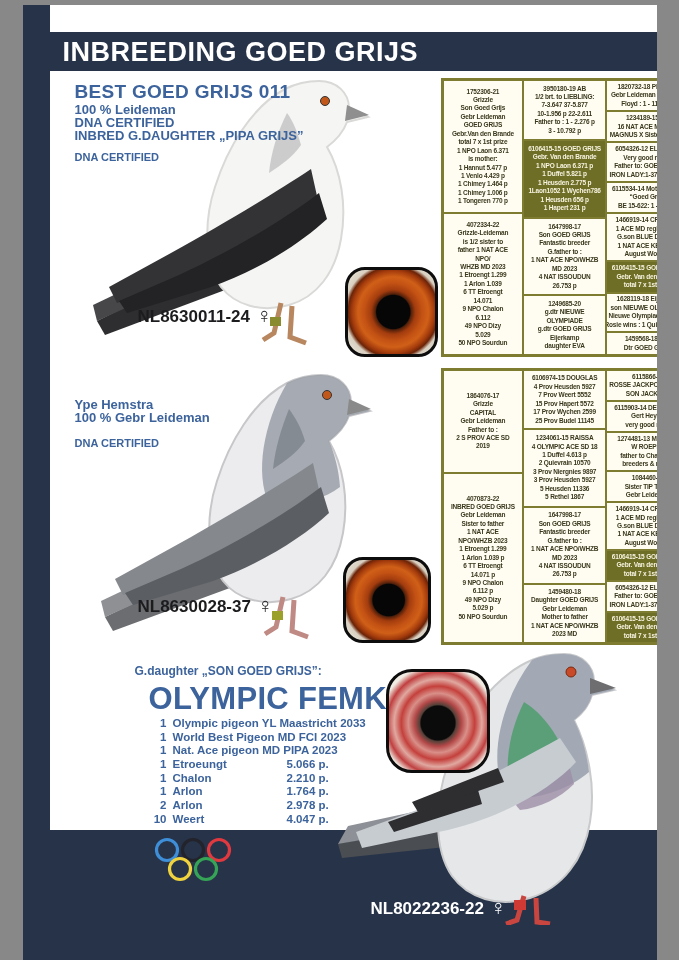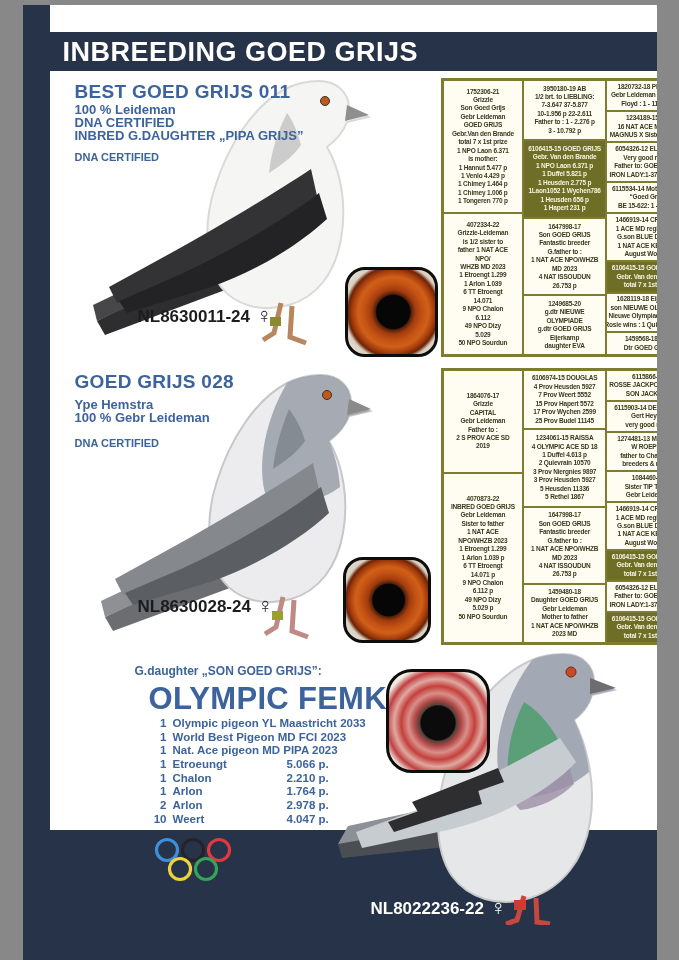--- a/index.html
+++ b/index.html
@@ -217,21 +217,20 @@
           <div>Nieuwe Olympiade x Rosie,</div>
           <div>Rosie wins : 1 Quievrain 2.508</div>
         </div>
         <div class="ped-cell" style="flex-grow: 2;">
           <div>1459568-18  EVA</div>
           <div>Dtr GOED GRIJS</div>
         </div>
       </div>
     </div>
 
-  <h2 class="sec-head" style="left:52px;top:366px;">GOED GRIJS 028</h2>
   <div class="sub-lines" style="left:52px;top:394px;">
     <div>Ype Hemstra</div>
     <div>100 % Gebr Leideman</div>
   </div>
   <div class="dna-line" style="left:52px;top:432px;">DNA CERTIFIED</div>
 
   <svg class="pigeon" style="left:62px;top:362px;" width="290" height="288" viewBox="0 0 290 288">
     <path d="M145,190 L20,250 L28,264 L153,218 Z" fill="#6b6d70"></path>
     <path d="M147,172 L16,234 L20,250 L149,192 Z" fill="#8e9094"></path>
     <path d="M236,8 C254,8 266,20 266,35 L285,44 L264,49 C260,60 252,68 244,74 C258,98 264,132 258,166 C252,200 234,224 206,232 C178,240 152,232 138,214 C122,192 120,150 132,114 C144,76 168,34 202,16 C214,10 226,8 236,8 Z" fill="#ececee" stroke="#c7c7ca" stroke-width="2"></path>
@@ -241,21 +240,21 @@
     <path d="M236,120 C202,146 152,176 96,202 L40,226 L48,238 L128,214 C178,196 218,170 244,146 Z" fill="#5b5e63"></path>
     <path d="M198,230 L191,260 L180,267 M209,233 L207,264 L223,270" stroke="#c08a84" stroke-width="5" fill="none"></path>
     <rect x="187" y="244" width="11" height="9" fill="#9aa02a"></rect>
     <path d="M264,32 L286,42 L262,48 Z" fill="#8a8a8a"></path>
     <circle cx="242" cy="28" r="4.5" fill="#c2571a" stroke="#333333" stroke-width="1"></circle>
   </svg>
 
   <div class="eye orange" style="left:320px;top:552px;width:88px;height:86px;"></div>
 
   <div class="ring-label" style="left:115px;top:590px;">
-    <span>NL8630028-24</span>
+    <span>NL8630028-37</span>
     <span class="sex">♀</span>
   </div>
 
   <div class="ped" style="left:418px;top:363px;height:277px;">
       <div class="ped-col">
         <div class="ped-cell" style="flex-grow: 1;">
           <div>1864076-17</div>
           <div>Grizzle</div>
           <div>CAPITAL</div>
           <div>Gebr Leideman</div>

